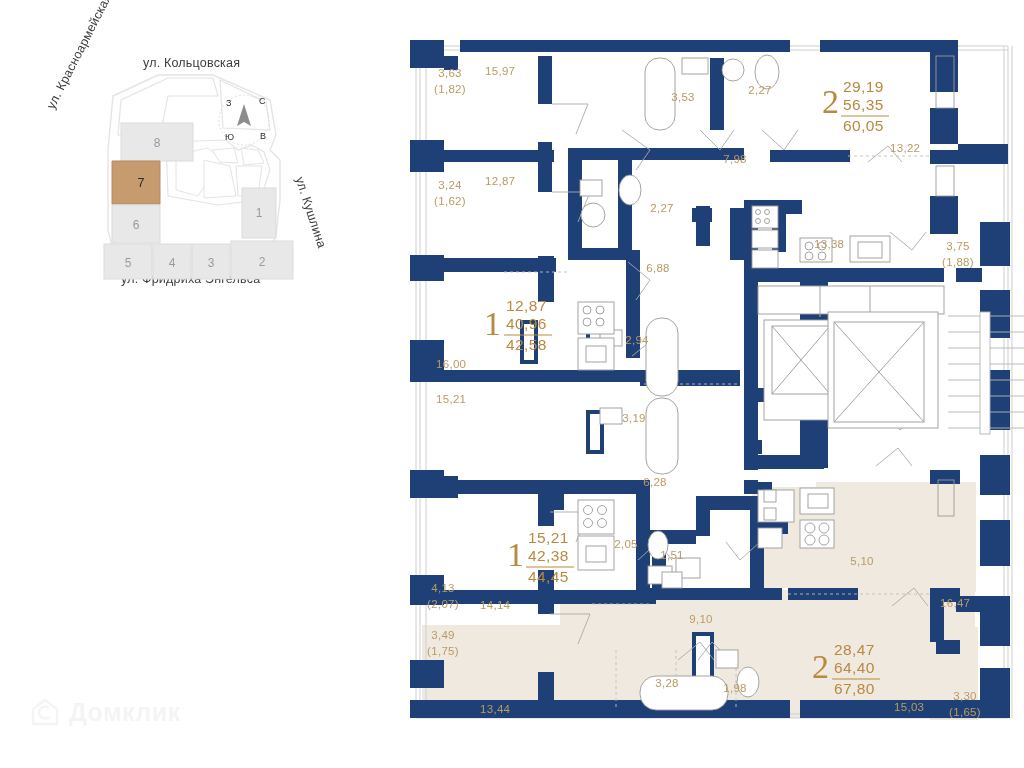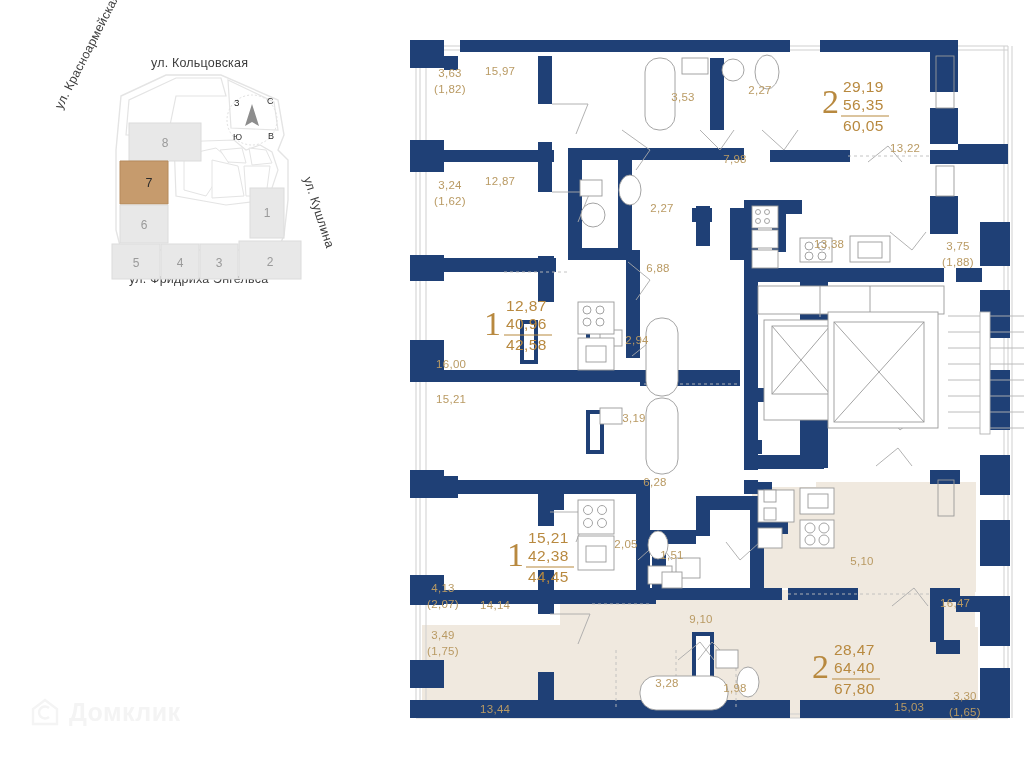--- a/index.html
+++ b/index.html
@@ -1,20 +1,20 @@
 <!DOCTYPE html>
 <html><head>
 <meta charset="utf-8">
 <style>
   html,body{margin:0;padding:0;background:#ffffff;}
   body{width:1024px;height:768px;overflow:hidden;font-family:"Liberation Sans",sans-serif;}
   #root{position:relative;width:1024px;height:768px;background:#fff;}
 
   
-  .minimap{position:absolute;left:16px;top:0;width:400px;height:768px;}
+  .minimap{position:absolute;left:8px;top:0;width:400px;height:768px;}
   .street{position:absolute;color:#3c3c3c;font-size:12.5px;letter-spacing:.2px;white-space:nowrap;}
   .st-top{left:135px;top:56px;}
   .st-bottom{left:113px;top:272px;}
   .st-left{left:36px;top:105px;transform:rotate(-63deg);transform-origin:left top;}
   .st-right{left:298px;top:175px;transform:rotate(72deg);transform-origin:left top;}
 
   .mm-svg{position:absolute;left:0;top:0;}
   .mm-num{font-family:"Liberation Sans",sans-serif;font-size:12px;fill:#9a9a9a;}
   .mm-num-hl{font-family:"Liberation Sans",sans-serif;font-size:12.5px;fill:#2b2b2b;}
   .cp{font-family:"Liberation Sans",sans-serif;font-size:9px;fill:#2b2b2b;}

